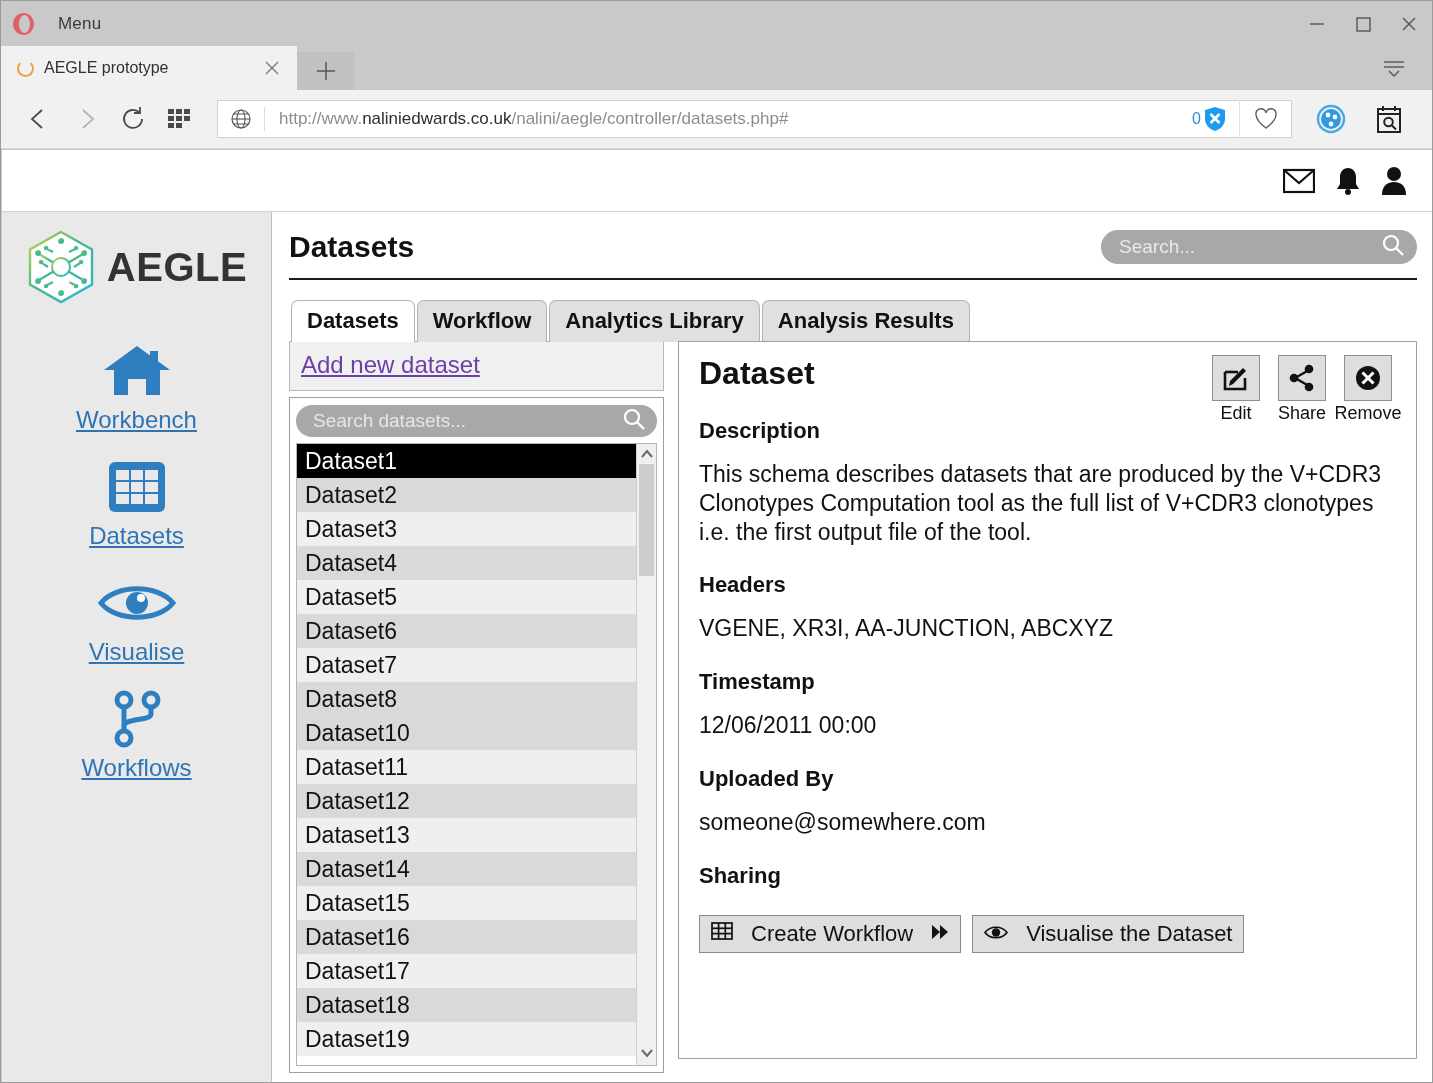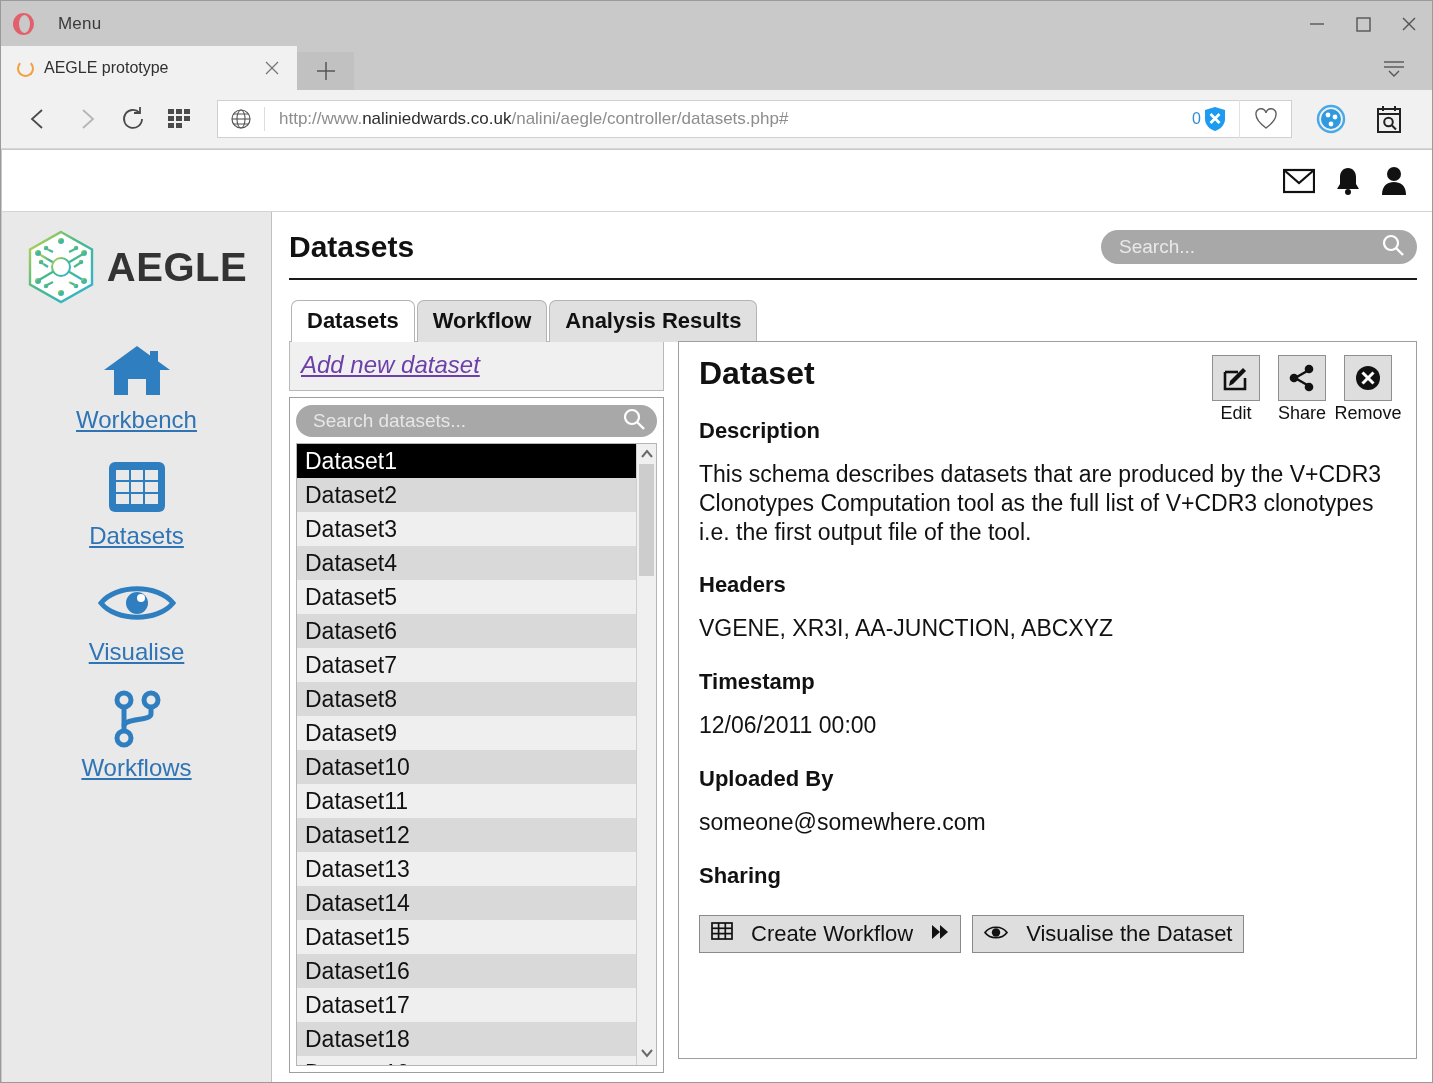--- a/index.html
+++ b/index.html
@@ -216,21 +216,20 @@
   
   #list-pane { width: 375px; flex: 0 0 375px; }
   #add-new {
     border: 1px solid #b9b9b9;
     background: #f0f0f0;
     padding: 9px 11px 11px;
   }
   #add-new-link {
     font-size: 24px; color: #6d3fa8;
     text-decoration: underline;
-    font-style: italic;
   }
   #list-box {
     border: 1px solid #9e9e9e;
     background: #ffffff;
     margin-top: 6px;
     padding: 7px 6px 6px;
     height: 676px;
     display: flex; flex-direction: column;
   }
   #ds-search {
@@ -575,20 +574,21 @@
                 <circle cx="10" cy="10" r="7" fill="none" stroke="#ffffff" stroke-width="2.2"></circle>
                 <line x1="15" y1="15" x2="22" y2="22" stroke="#ffffff" stroke-width="2.4"></line>
               </svg>
             </span>
           </div>
         </div>
 
         <div id="tabs">
           <div class="ptab active">Datasets</div>
           <div class="ptab">Workflow</div>
+          <div class="ptab">Analytics Library</div>
           <div class="ptab">Analysis Results</div>
         </div>
 
         <div id="panes">
 
           <div id="list-pane">
             <div id="add-new">
               <a id="add-new-link" href="#">Add new dataset</a>
             </div>
             <div id="list-box">
@@ -604,21 +604,20 @@
               <div id="ds-list-wrap">
                 <div id="ds-list">
                     <div class="ds-row sel">Dataset1</div>
                     <div class="ds-row even">Dataset2</div>
                     <div class="ds-row odd">Dataset3</div>
                     <div class="ds-row even">Dataset4</div>
                     <div class="ds-row odd">Dataset5</div>
                     <div class="ds-row even">Dataset6</div>
                     <div class="ds-row odd">Dataset7</div>
                     <div class="ds-row even">Dataset8</div>
-                    <div class="ds-row odd">Dataset9</div>
                     <div class="ds-row even">Dataset10</div>
                     <div class="ds-row odd">Dataset11</div>
                     <div class="ds-row even">Dataset12</div>
                     <div class="ds-row odd">Dataset13</div>
                     <div class="ds-row even">Dataset14</div>
                     <div class="ds-row odd">Dataset15</div>
                     <div class="ds-row even">Dataset16</div>
                     <div class="ds-row odd">Dataset17</div>
                     <div class="ds-row even">Dataset18</div>
                     <div class="ds-row odd">Dataset19</div>

